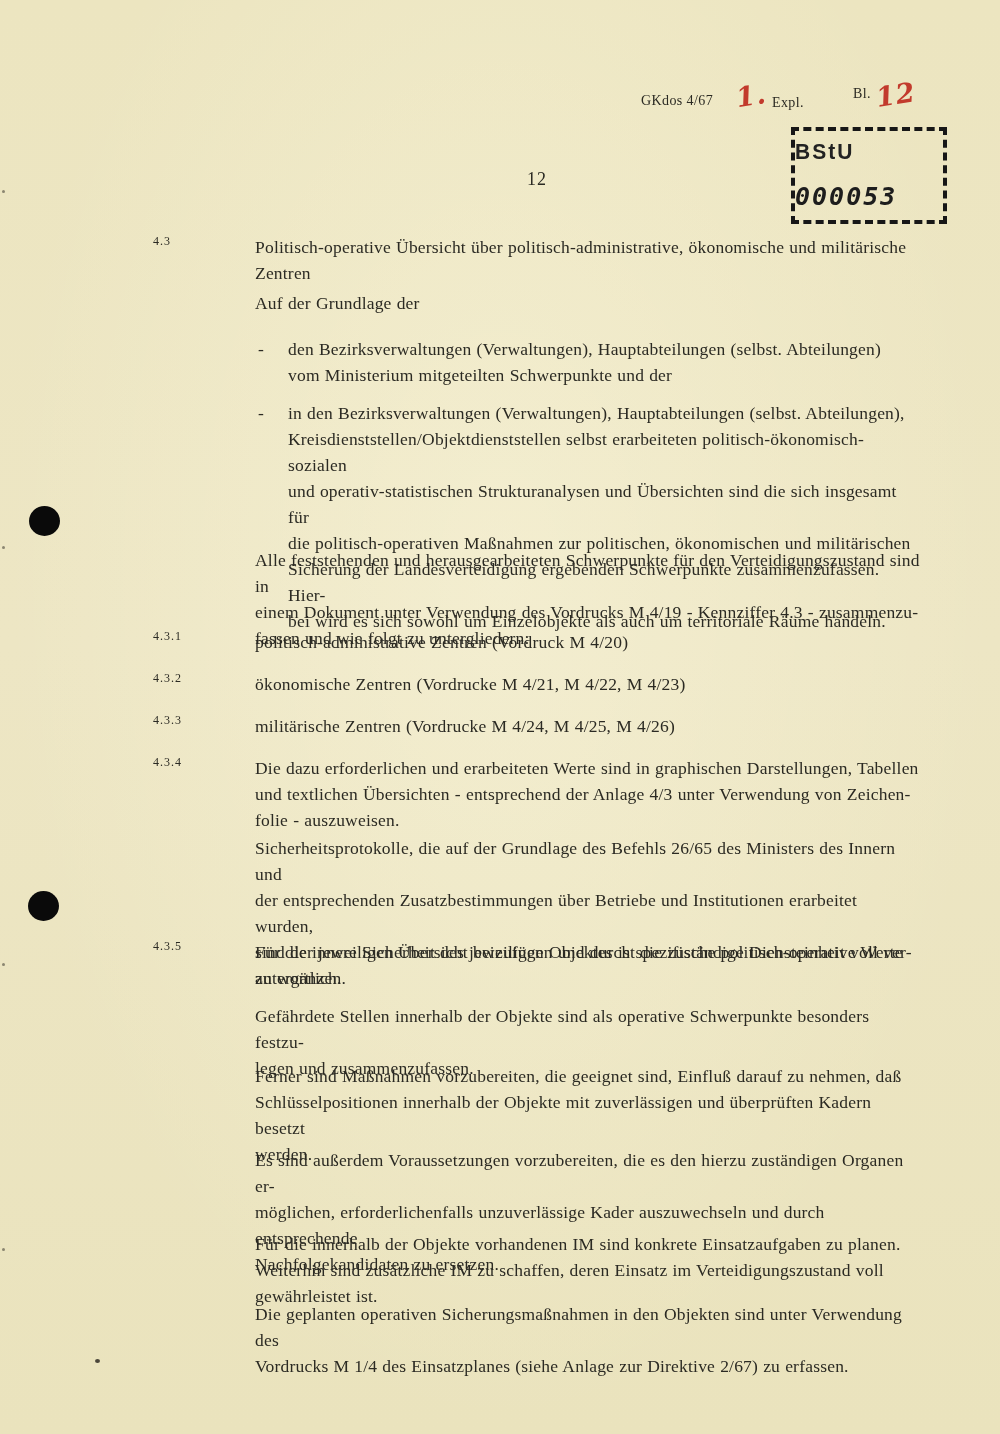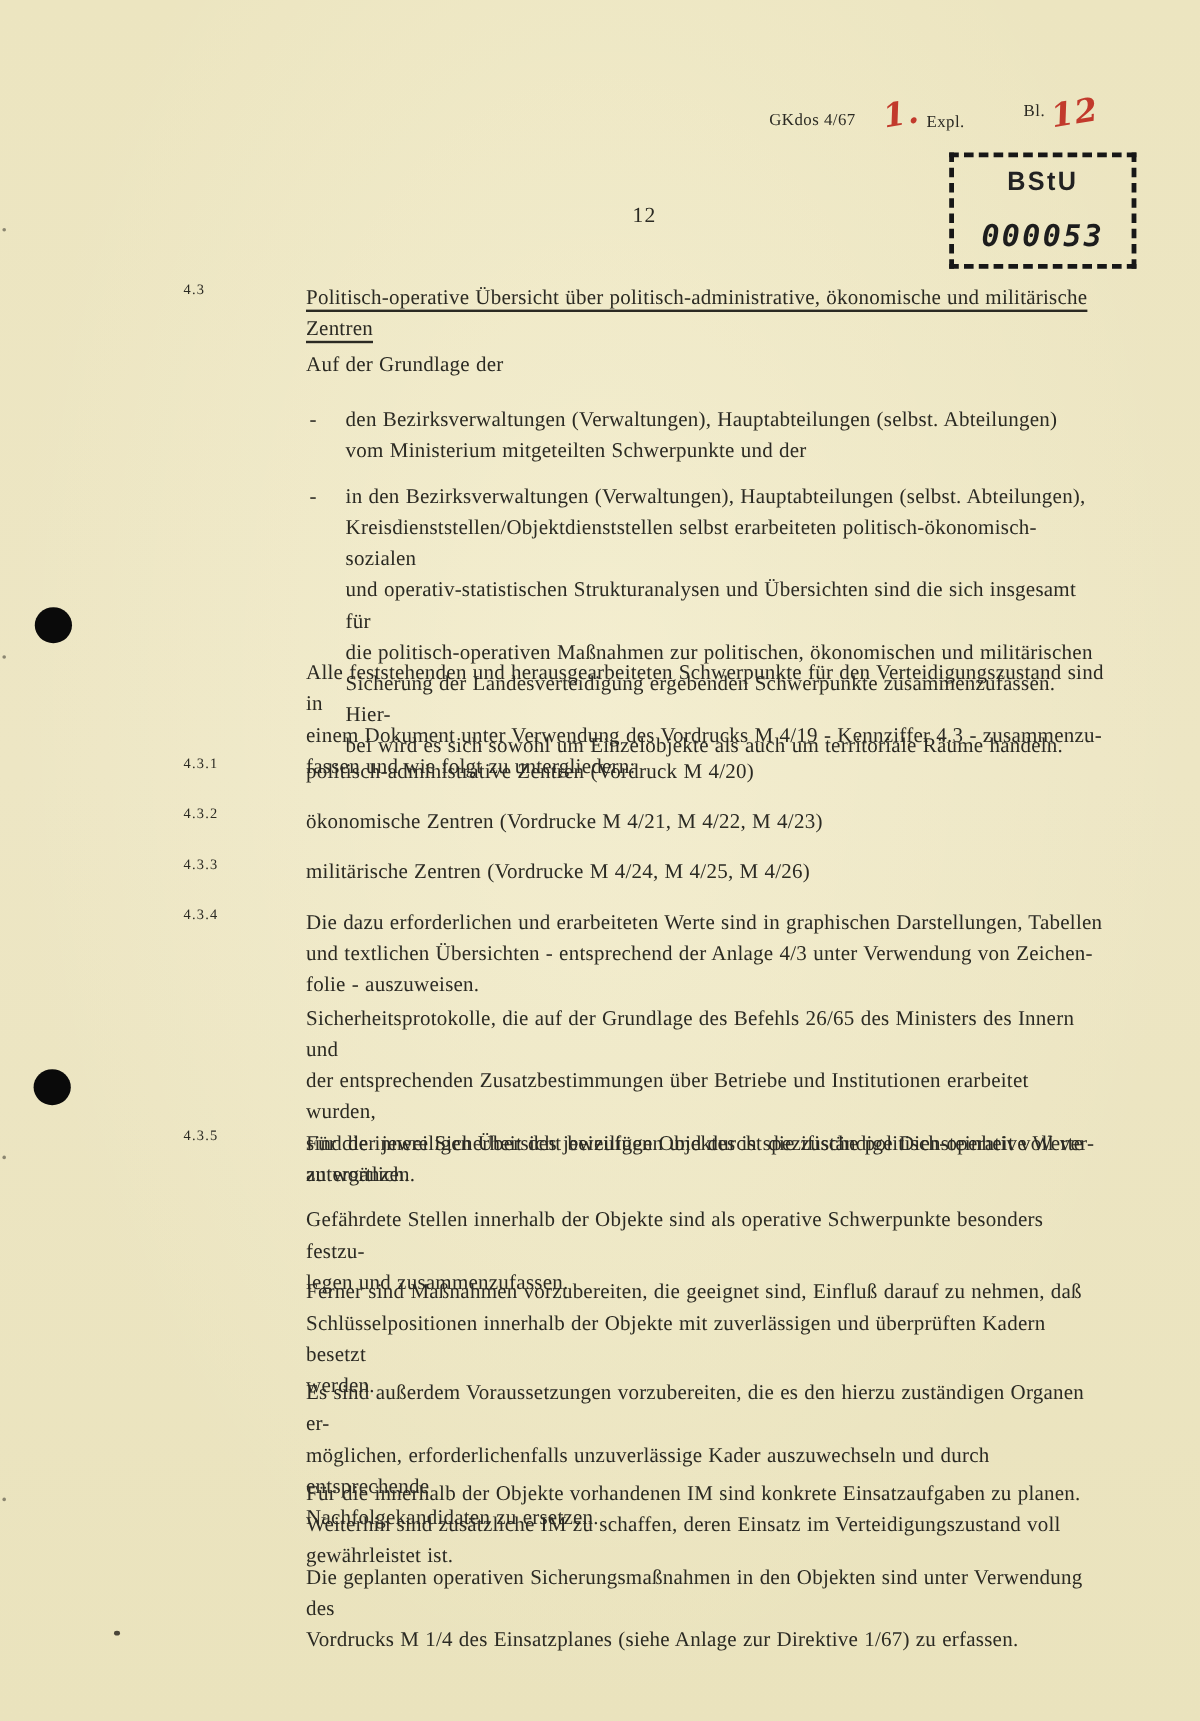--- a/index.html
+++ b/index.html
@@ -21,21 +21,21 @@
   .hand{
     position:absolute;color:#c23a2c;
     font-family:"DejaVu Serif",serif;font-style:italic;font-weight:bold;
     font-size:27px;transform:rotate(-9deg);letter-spacing:1px;
   }
   .page-number{position:absolute;left:527px;top:169px;font-size:18px;letter-spacing:1px;color:#2b2a23;}
   
   .stamp{
     position:absolute;left:791px;top:127px;width:148px;height:89px;
     border:4px dashed #171717;
-    display:flex;flex-direction:column;align-items:center;justify-content:center;
+    display:flex;flex-direction:column;align-items:flex-start;justify-content:center;
     gap:18px;
   }
   .stamp-line1{
     font-family:"Liberation Sans","DejaVu Sans",sans-serif;
     font-weight:bold;font-size:21px;letter-spacing:2px;color:#222;
     transform:scaleY(1.05);
   }
   .stamp-line2{
     font-family:"DejaVu Sans Mono","Liberation Mono",monospace;
     font-weight:bold;font-size:25px;letter-spacing:2px;color:#1d1d1d;font-style:italic;
@@ -48,21 +48,20 @@
   .sec-num{
     position:absolute;left:153px;top:0;
     font-size:12px;letter-spacing:1px;color:#2b2a23;white-space:nowrap;
   }
   .txt{
     position:absolute;left:255px;top:0;width:665px;
     font-size:17.5px;line-height:26px;letter-spacing:.2px;word-spacing:.5px;
     color:#2b2a23;white-space:pre-line;
   }
   .heading .txt{
-    text-decoration:underline;
     text-decoration-thickness:1.5px;
     text-underline-offset:5px;
     text-decoration-color:#2b2a23;
   }
   .bullet-marker{position:absolute;left:258px;top:0;font-size:17.5px;line-height:26px;color:#2b2a23;}
   .bullet .txt{left:288px;width:632px;}
 </style>
 </head>
 <body>
 
@@ -175,16 +174,16 @@
   </div>
 
   <div class="block" style="top:1231px;">
     <div class="txt">Für die innerhalb der Objekte vorhandenen IM sind konkrete Einsatzaufgaben zu planen.
 Weiterhin sind zusätzliche IM zu schaffen, deren Einsatz im Verteidigungszustand voll
 gewährleistet ist.</div>
   </div>
 
   <div class="block" style="top:1301px;">
     <div class="txt">Die geplanten operativen Sicherungsmaßnahmen in den Objekten sind unter Verwendung des
-Vordrucks M 1/4 des Einsatzplanes (siehe Anlage zur Direktive 1/67) zu erfassen.</div>
+Vordrucks M 1/4 des Einsatzplanes (siehe Anlage zur Direktive 2/67) zu erfassen.</div>
   </div>
 
 </div>
 
 </body></html>

